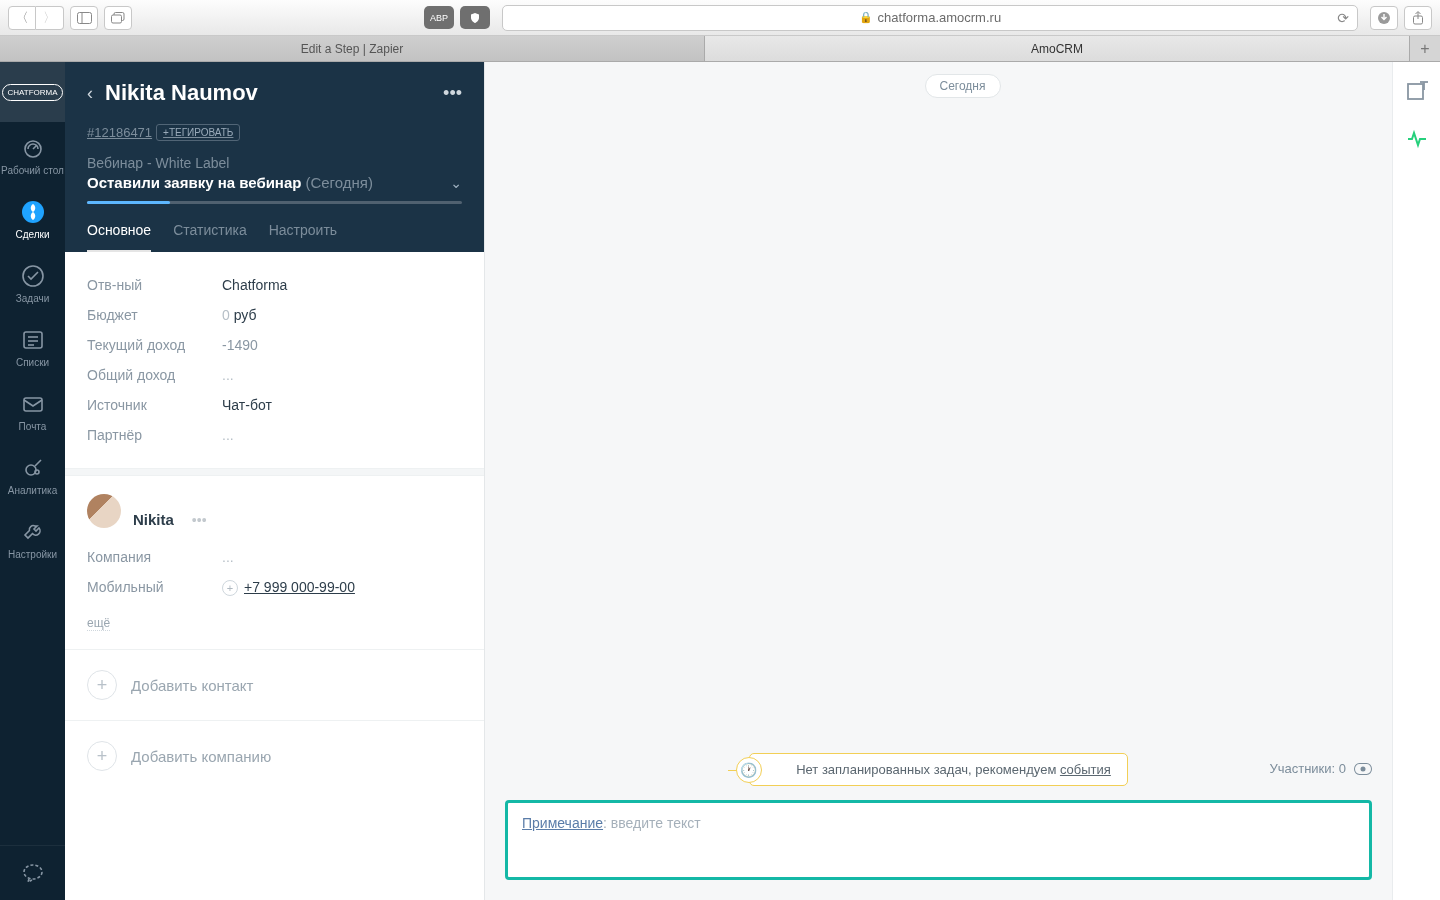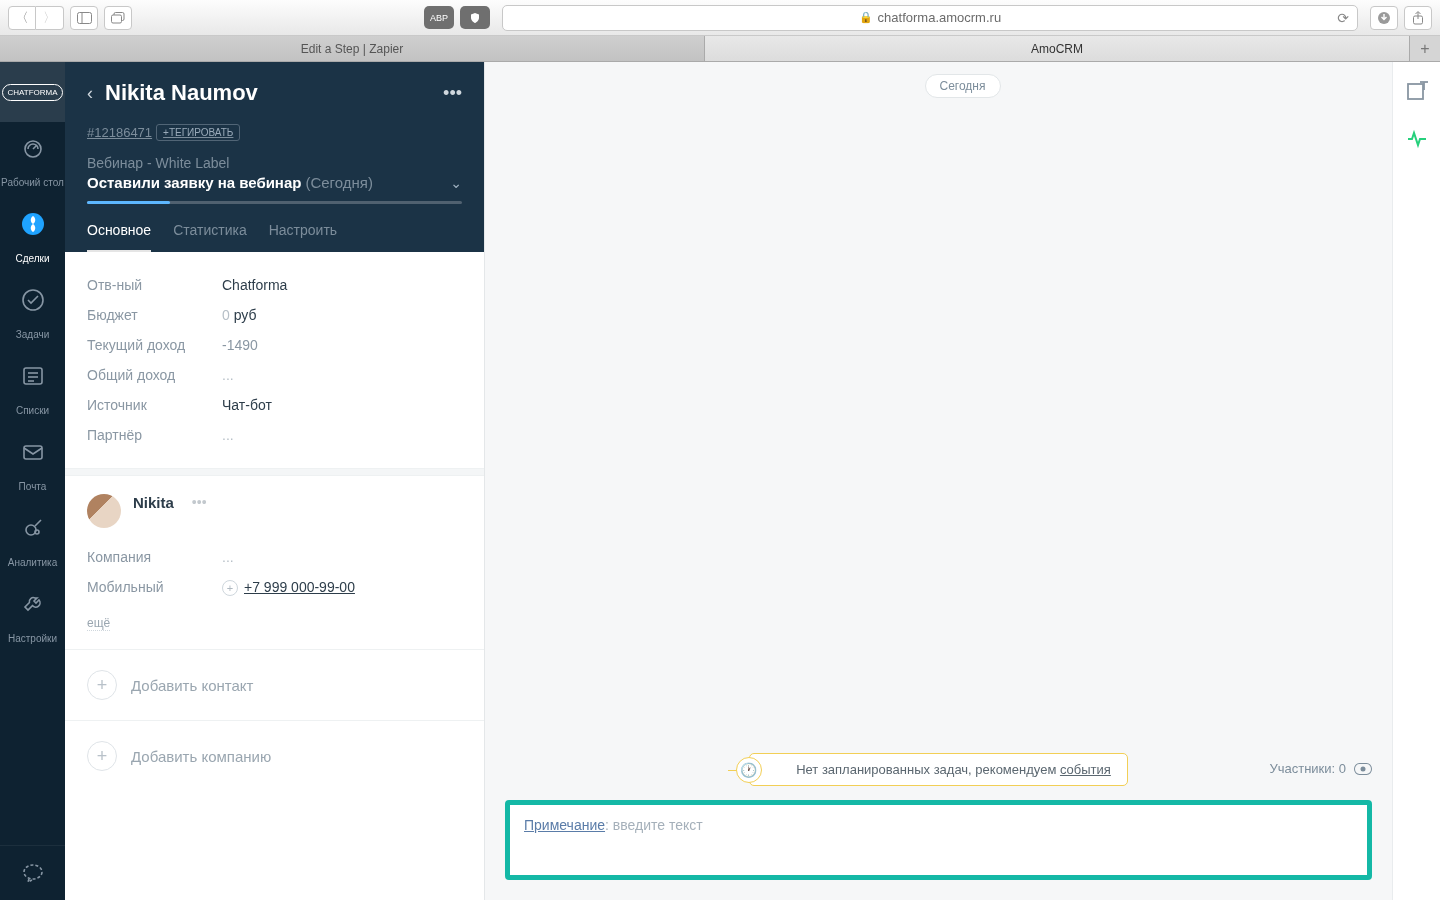--- a/index.html
+++ b/index.html
@@ -19,21 +19,21 @@
 .tabbar { height:26px; background:linear-gradient(#cfcfcf,#c2c2c2); display:flex; border-bottom:1px solid #aaa;}
 .tab { flex:1; display:flex; align-items:center; justify-content:center; font-size:12px; color:#555; border-right:1px solid #aaa; position:relative;}
 .tab.active { background:linear-gradient(#e8e8e8,#dcdcdc); color:#333;}
 .tab-plus { width:30px; display:flex; align-items:center; justify-content:center; color:#777; font-size:16px; background:#d5d5d5;}
 
 
 .app { display:flex; height: calc(900px - 62px); }
 .nav { width:65px; background:#0e2231; display:flex; flex-direction:column; align-items:center; color:#8796a4; font-size:10px; }
 .nav-logo { width:65px; height:60px; background:#2a3d4c; display:flex; align-items:center; justify-content:center; }
 .nav-logo .logo-badge { border:1.5px solid #fff; border-radius:12px; padding:3px 4px; font-size:8px; color:#fff; }
-.nav-item { width:65px; padding:13px 0 10px; display:flex; flex-direction:column; align-items:center; gap:16px; cursor:pointer; }
+.nav-item { width:65px; padding:13px 0 10px; display:flex; flex-direction:column; align-items:center; gap:4px; cursor:pointer; }
 .nav-item.active { color:#fff; }
 .nav-ico { width:26px; height:26px; display:flex; align-items:center; justify-content:center; }
 .nav-spacer { flex:1; }
 .nav-chat { width:65px; height:55px; display:flex; align-items:center; justify-content:center; border-top:1px solid rgba(255,255,255,.06);}
 
 .profile { width:420px; background:#fff; display:flex; flex-direction:column; border-right:1px solid #e4e7e9;}
 .profile-head { background:#1b3346; color:#fff; padding:18px 22px 0; }
 .ph-row1 { display:flex; align-items:center; gap:12px;}
 .back-arrow { font-size:18px; color:#cfd7dd; cursor:pointer;}
 .lead-name { font-size:22px; font-weight:600; flex:1;}
@@ -53,21 +53,21 @@
 
 .pbody { flex:1; overflow:auto;}
 .fields { padding:18px 22px; }
 .frow { display:flex; padding:7px 0; font-size:14px;}
 .flabel { width:135px; color:#8a97a3;}
 .fval { color:#2d3d4a;}
 .fval.muted { color:#b6bfc7;}
 .fval.neg { color:#8a97a3;}
 .section-div { height:8px; background:#f4f6f7; border-top:1px solid #eef1f2; border-bottom:1px solid #eef1f2;}
 .contact-block { padding:18px 22px;}
-.contact-head { display:flex; align-items:flex-start; gap:12px;}
+.contact-head { display:flex; align-items:flex-end; gap:12px;}
 .avatar { width:34px; height:34px; border-radius:50%; background:linear-gradient(135deg,#b08260 40%, #e8d5c4 40%);}
 .contact-name { font-weight:600; font-size:15px; color:#2d3d4a;}
 .contact-menu { color:#c3c9ce; font-size:14px; margin-left:6px;}
 .contact-fields { margin-top:14px;}
 .phone-link { color:#2d3d4a; text-decoration:underline;}
 .plus-circ-sm { width:16px; height:16px; border:1px solid #cfd7dd; border-radius:50%; display:inline-flex; align-items:center; justify-content:center; font-size:11px; color:#aeb8c0; margin-right:6px;}
 .mini-link { font-size:12px; color:#9aa6b0; border-bottom:1px dotted #cfd7dd; cursor:pointer;}
 .add-row { padding:20px 22px; display:flex; align-items:center; gap:14px; border-top:1px solid #eef1f2;}
 .plus-circ-lg { width:30px; height:30px; border:1px solid #dfe4e8; border-radius:50%; display:flex; align-items:center; justify-content:center; font-size:18px; color:#b8c1c9;}
 .add-label { color:#9aa6b0; font-size:15px;}
@@ -83,21 +83,21 @@
 
 .bottom-area { position:absolute; left:0; right:48px; bottom:0; padding:0 20px 20px;}
 .task-banner { display:flex; justify-content:center; margin-bottom:14px; position:relative;}
 .task-banner .bubble { background:#fff; border:1.5px solid #f2cf56; border-radius:5px; padding:8px 16px 8px 46px; font-size:13px; color:#5b6770; position:relative;}
 .task-banner .clock { position:absolute; left:-1px; top:50%; transform:translate(-50%,-50%); width:26px; height:26px; border:1.5px solid #f2cf56; border-radius:50%; background:#fff; display:flex; align-items:center; justify-content:center; color:#e0b82e; font-size:14px;}
 .task-banner .bubble::before { content:""; position:absolute; left:-22px; top:50%; width:22px; border-top:1.5px solid #f2cf56;}
 .task-banner .addlink { text-decoration:underline; cursor:pointer; color:#5b6770;}
 .participants { position:absolute; right:20px; top:8px; font-size:13px; color:#7c8d9b; display:flex; align-items:center; gap:8px;}
 .eye { width:18px; height:12px; border:1.5px solid #7c8d9b; border-radius:60%/100%; position:relative;}
 .eye::after { content:""; position:absolute; width:5px; height:5px; background:#7c8d9b; border-radius:50%; left:50%; top:50%; transform:translate(-50%,-50%);}
-.note-box { background:#fff; border:5px solid #14b8a6; border-radius:4px; height:80px; padding:12px 14px; font-size:14px;}
+.note-box { background:#fff; border:3px solid #14b8a6; border-radius:4px; height:80px; padding:12px 14px; font-size:14px;}
 .note-type { color:#5a7ca8; text-decoration:underline; cursor:pointer;}
 .note-ph { color:#a5b0ba;}
 
 svg { display:block; }
 </style>
 </head>
 <body>
 
 <div class="browser-bar">
   <div class="bbtn-group">

